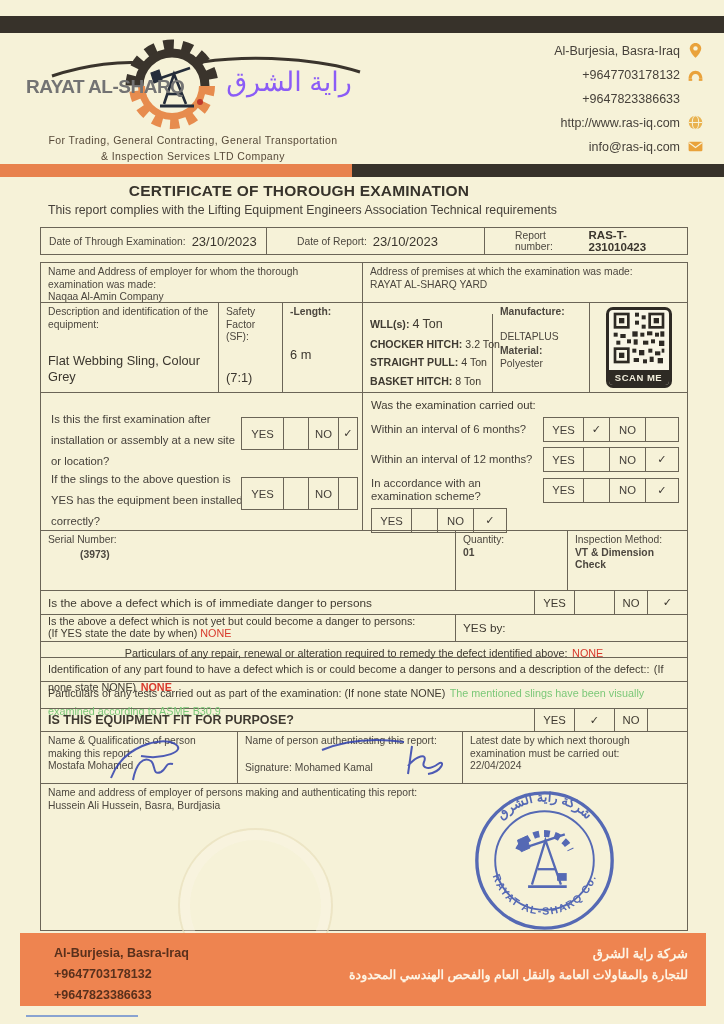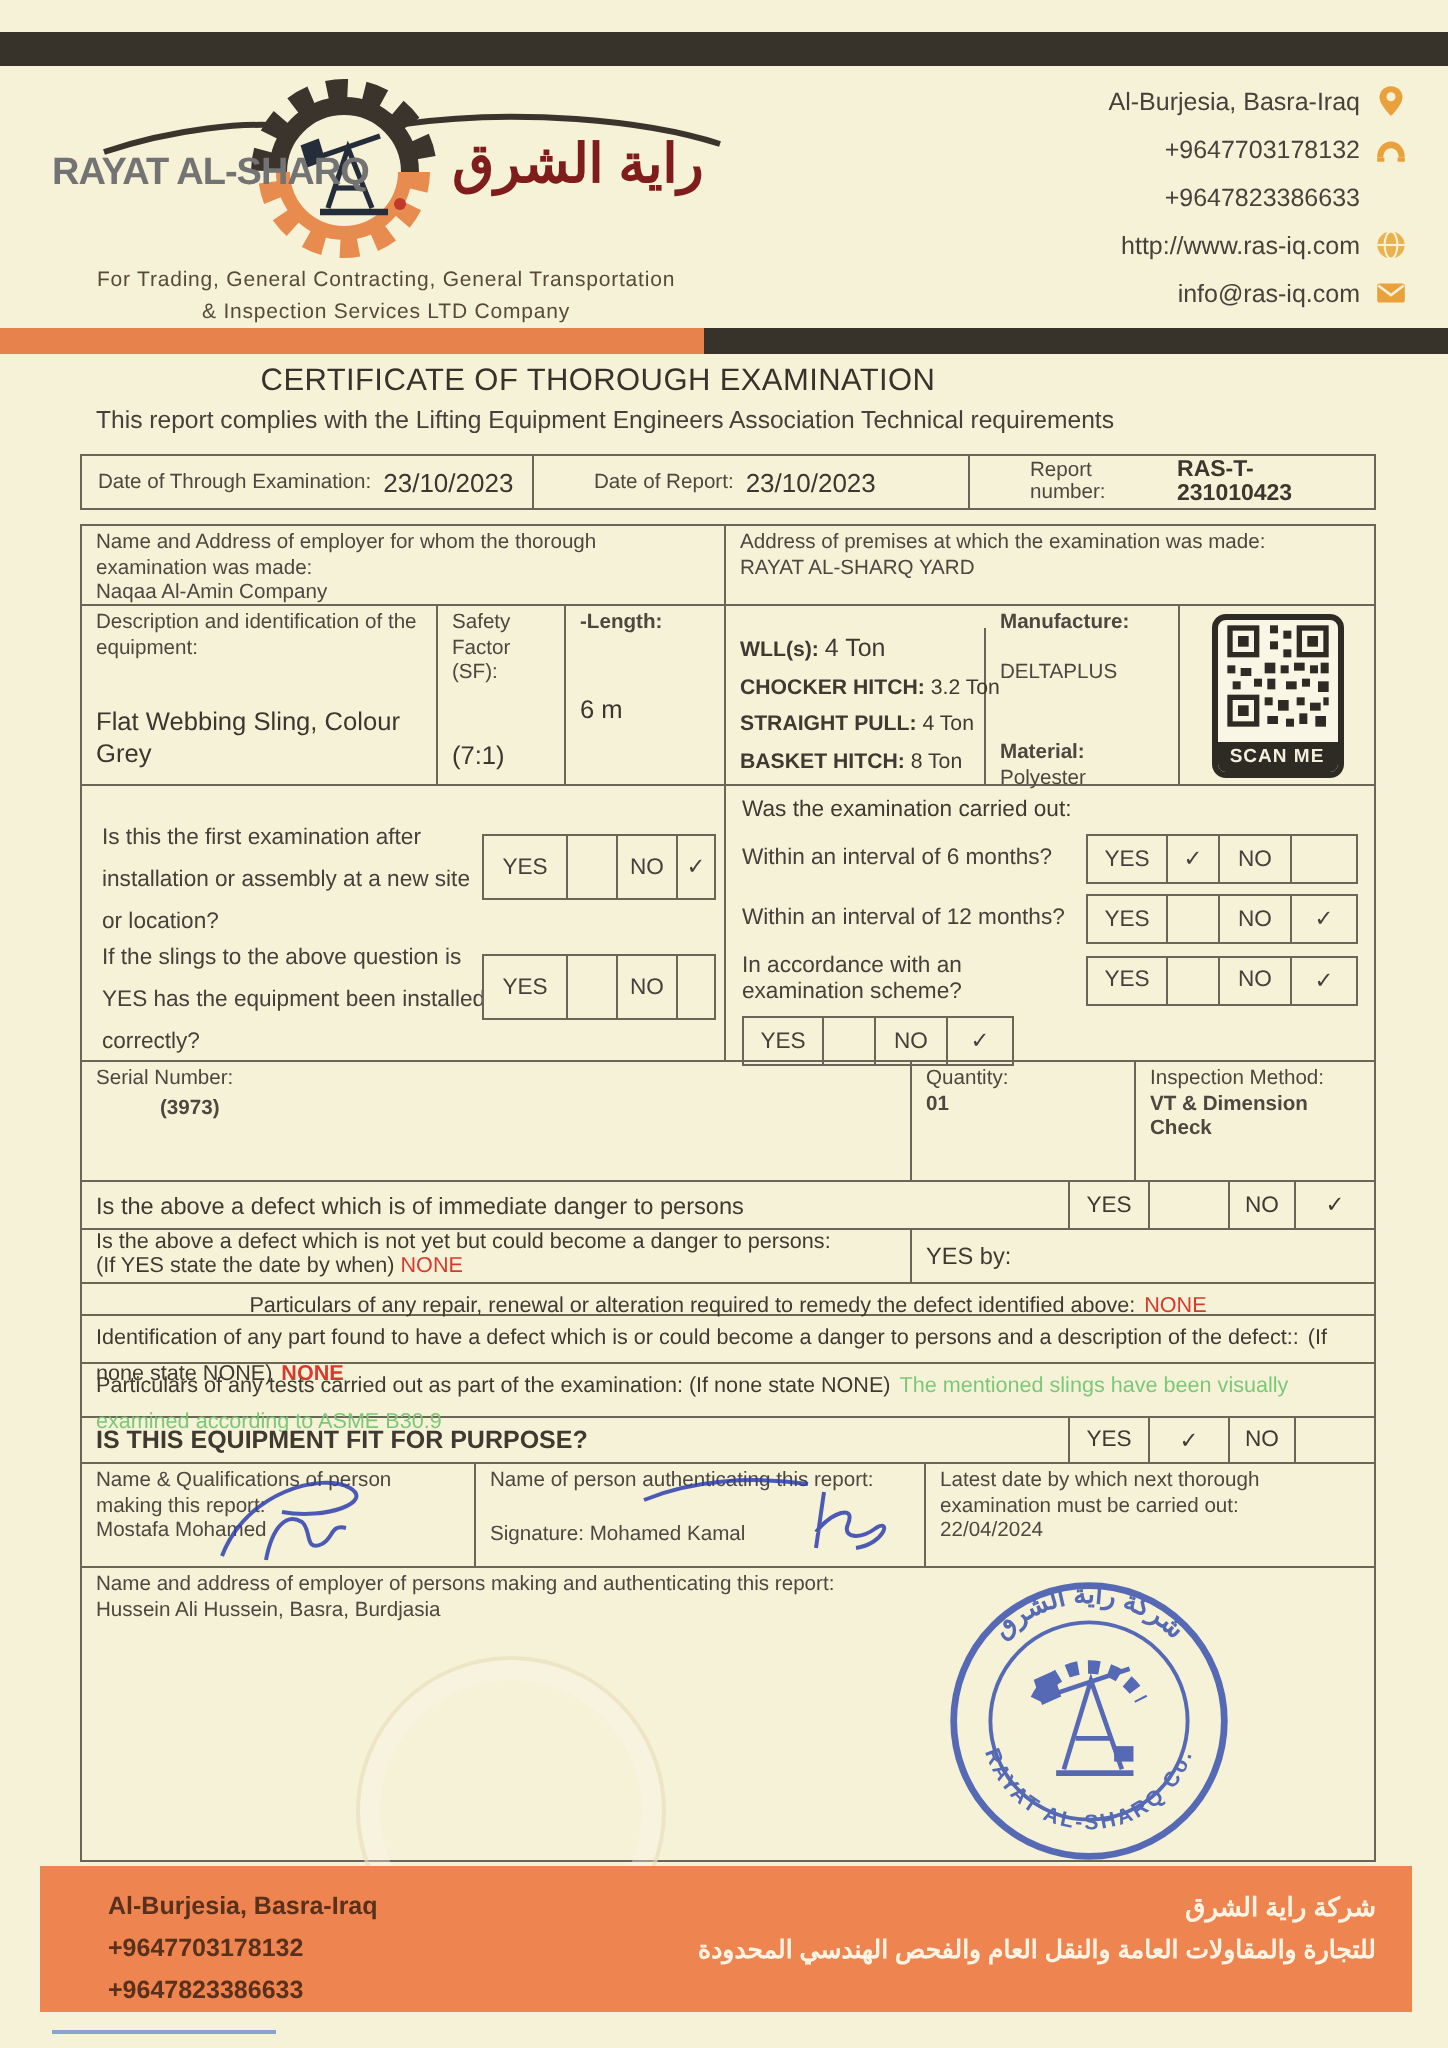--- a/index.html
+++ b/index.html
@@ -6,30 +6,30 @@
   html,body { background:#d8d4c2; }
   body { font-family:"Liberation Sans", sans-serif; color:#3f3a31; }
   .page { position:relative; width:724px; height:1024px; margin:0 auto; background:#f6f2d8; overflow:hidden; }
 
   
   .topbar { position:absolute; left:0; top:16px; width:724px; height:17px; background:#37322a; }
   .header { position:absolute; left:0; top:36px; width:724px; height:128px; }
   .logo-wrap { position:absolute; left:18px; top:0; width:430px; height:128px; }
   .logo-art { position:absolute; left:0; top:0; }
   .brand-en { position:absolute; left:8px; top:40px; font-size:19px; font-weight:bold; letter-spacing:-.5px; color:#737373; }
-  .brand-ar { position:absolute; left:196px; top:30px; width:150px; text-align:center; font-size:27px; font-weight:bold; color:#7f1d1d; direction:rtl; }
+  .brand-ar { position:absolute; left:196px; top:30px; width:150px; text-align:center; font-size:27px; font-weight:normal; color:#8b5cf6; direction:rtl; }
   .tagline { position:absolute; left:10px; top:96px; width:330px; text-align:center; font-size:10.5px; letter-spacing:.4px; color:#574a39; line-height:16px; }
   .contacts { position:absolute; right:20px; top:6px; display:flex; flex-direction:column; gap:7px; }
   .c-row { display:flex; justify-content:flex-end; align-items:center; gap:7px; font-size:12.5px; color:#46413a; }
   .c-ic { width:17px; height:17px; display:inline-flex; }
   .divider { position:absolute; left:0; top:164px; width:724px; height:13px; background:#37322a; }
   .divider .orange { position:absolute; left:0; top:0; width:352px; height:13px; background:#e8824d; }
 
   
-  .doc-title { position:absolute; left:0; top:182px; width:598px; text-align:center; font-size:15.5px; font-weight:normal; color:#37332b; letter-spacing:.2px; }
+  .doc-title { position:absolute; left:0; top:182px; width:598px; text-align:center; font-size:15.5px; font-weight:bold; color:#37332b; letter-spacing:.2px; }
   .doc-sub { position:absolute; left:48px; top:203px; font-size:12.3px; color:#45403a; }
 
   
   .daterow { position:absolute; left:40px; top:227px; width:648px; height:28px; display:flex; border:1px solid #6b6557; background:transparent;gap:22px; }
   .daterow > div { display:flex; align-items:center; gap:6px; padding:0 8px; border-right:1px solid #6b6557; }
   .daterow > div:last-child { border-right:none; }
   .dr1 { width:226px; } .dr2 { width:196px; } .dr3 { flex:1; }
   .dlbl { font-size:10.3px; color:#4c473f; }
   .dval { font-size:13px; color:#3b362e; }
   .dvalb { font-size:11.5px; font-weight:bold; color:#3b362e; }
@@ -267,21 +267,21 @@
       </div>
       <div class="cell cB4">
         <div class="wll-line"><b>WLL(s):</b> <span class="big">4 Ton</span></div>
         <div class="wll-line"><b>CHOCKER HITCH:</b> <span>3.2 Ton</span></div>
         <div class="wll-line"><b>STRAIGHT PULL:</b> <span>4 Ton</span></div>
         <div class="wll-line"><b>BASKET HITCH:</b> <span>8 Ton</span></div>
       </div>
       <div class="cell cB5">
         <div class="lbl bold">Manufacture:</div>
         <div class="lbl" style="margin-top:12px">DELTAPLUS</div>
-        <div class="lbl bold" style="margin-top:28px">Material:</div>
+        <div class="lbl bold" style="margin-top:2px">Material:</div>
         <div class="lbl">Polyester</div>
       </div>
       <div class="cell cB6">
         <div class="qr-box">
           <svg viewBox="0 0 42 42" width="60" height="56">
             <g fill="#2e2a24">
               <rect x="2" y="2" width="12" height="12"></rect>
                 <rect x="4" y="4" width="8" height="8" fill="#f9f6e6"></rect>
                 <rect x="6" y="6" width="4" height="4"></rect>
               <rect x="28" y="2" width="12" height="12"></rect>

